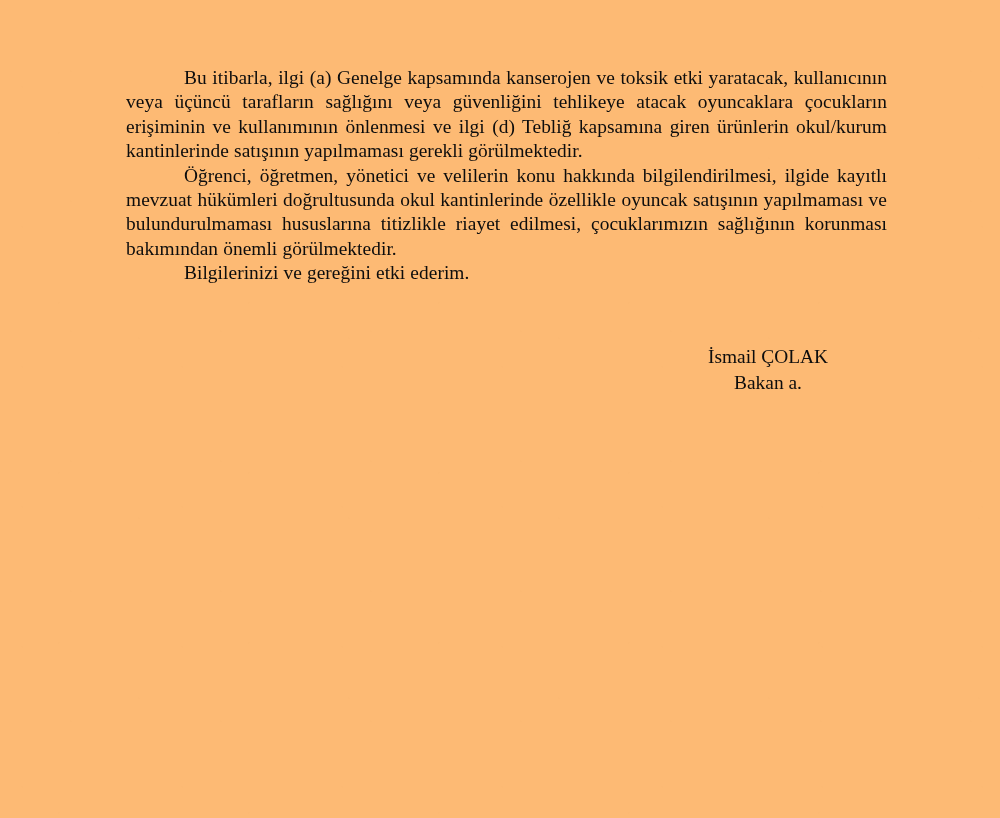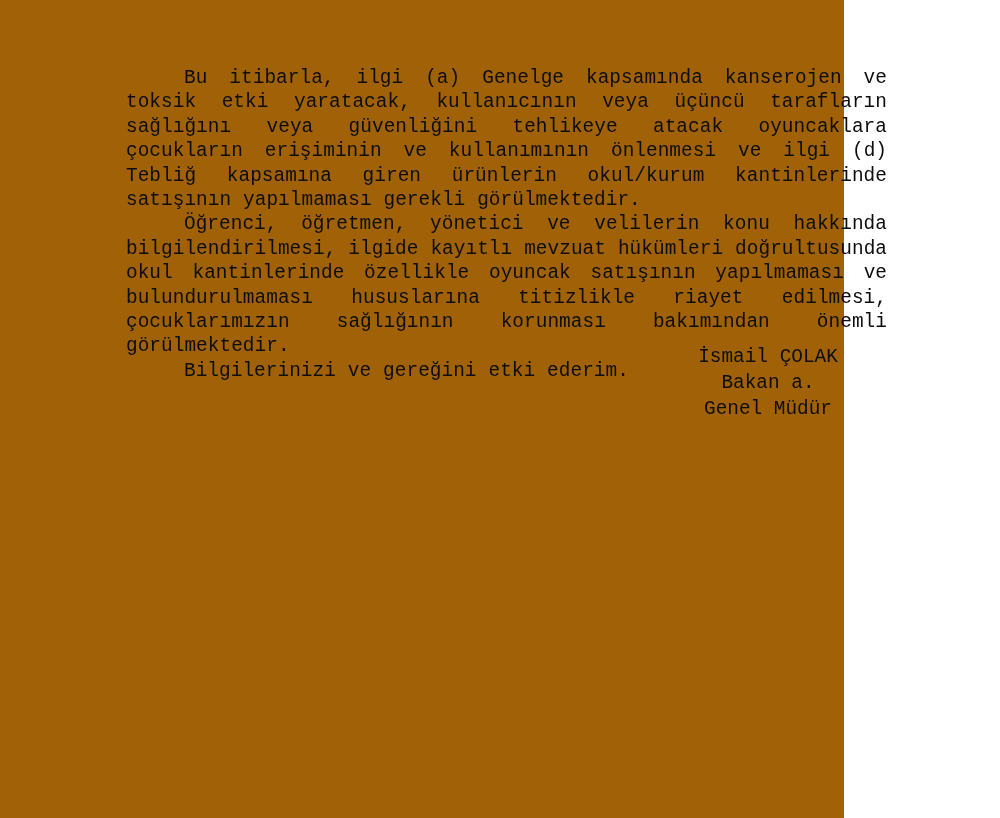--- a/index.html
+++ b/index.html
@@ -11,24 +11,23 @@
     width: 1000px;
     height: 818px;
     background: #ffffff;
     font-family: "Liberation Serif", "DejaVu Serif", serif;
     color: #0a0a0a;
     overflow: hidden;
   }
 
   .page {
     position: relative;
-    width: 844px;
+    width: 1000px;
     height: 818px;
-    background: #a16207;
-    font-family: Liberation Mono, monospace;
+    background: #fdba74;
   }
 
   
   .body-block {
     position: absolute;
     left: 126px;
     top: 66px;
     width: 761px;
   }
 
@@ -88,18 +87,17 @@
 
     <p class="para">Öğrenci, öğretmen, yönetici ve velilerin konu hakkında bilgilendirilmesi, ilgide kayıtlı mevzuat hükümleri doğrultusunda okul kantinlerinde özellikle oyuncak satışının yapılmaması ve bulundurulmaması hususlarına titizlikle riayet edilmesi, çocuklarımızın sağlığının korunması bakımından önemli görülmektedir.</p>
 
     <p class="para">Bilgilerinizi ve gereğini etki ederim.</p>
 
   </div>
 
   <div class="signature">
     <span class="sig-line">İsmail ÇOLAK</span>
     <span class="sig-line">Bakan a.</span>
-    <span class="sig-line">Genel Müdür</span>
   </div>
 
   <div class="scan-grain"></div>
 
 </div>
 
 </body></html>

